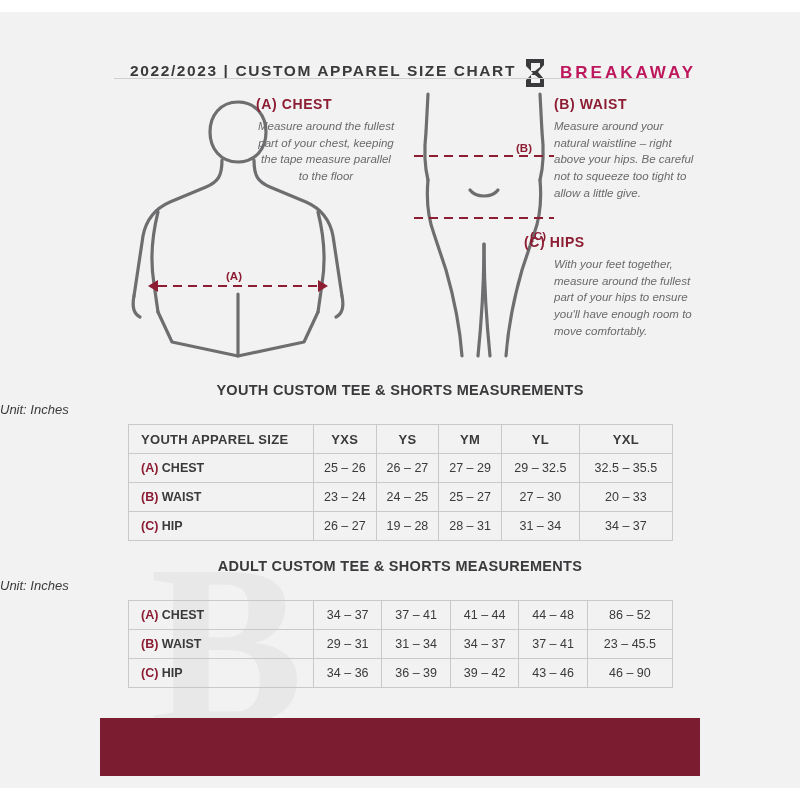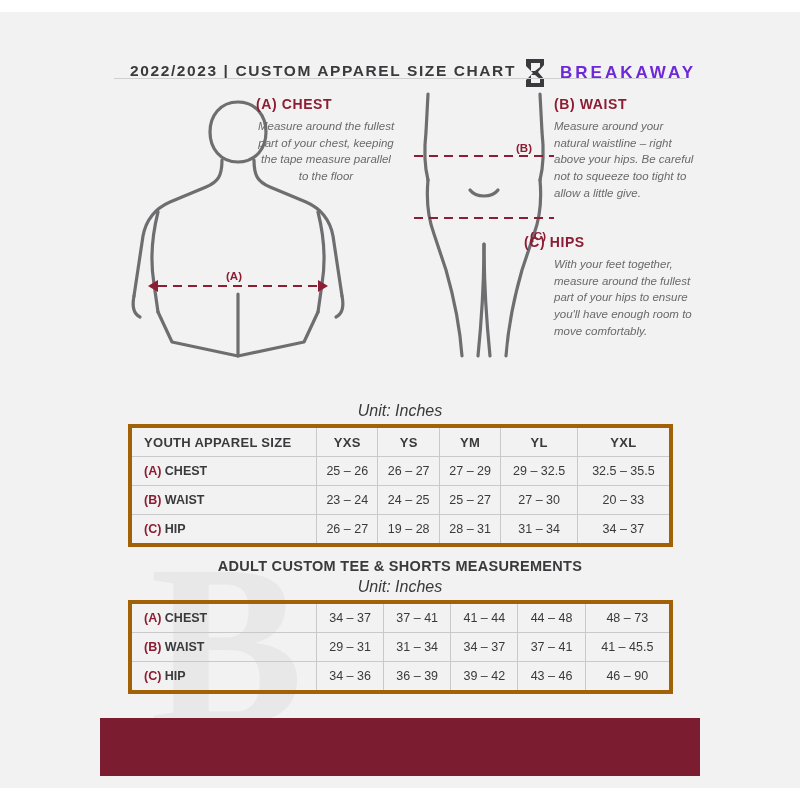--- a/index.html
+++ b/index.html
@@ -68,21 +68,21 @@
   }
   .brand-mark {
     width: 26px;
     height: 30px;
     position: relative;
   }
   .brand-name {
     font-size: 17px;
     font-weight: bold;
     letter-spacing: 3px;
-    color: #6d28d9;
+    color: #be185d;
   }
   .header-rule {
     position: absolute;
     left: 114px;
     top: 66px;
     width: 572px;
     height: 1px;
     background: #cfcfcf;
   }
   
@@ -114,22 +114,22 @@
     width: 800px;
     text-align: center;
     font-size: 14.5px;
     font-weight: bold;
     letter-spacing: 0.3px;
     color: #3a3a3c;
   }
   .section-unit {
     position: absolute;
     width: 800px;
-    text-align: center;
-    font-size: 16px;
+    text-align: left;
+    font-size: 13px;
     font-style: italic;
     color: #3a3a3c;
   }
   table.size-table {
     position: absolute;
     left: 128px;
     width: 545px;
     border-collapse: collapse;
     font-size: 12.5px;
     color: #3a3a3c;
@@ -157,21 +157,21 @@
     font-size: 12.5px;
   }
   .tag {
     color: #8c1d33;
   }
   table.size-table tr.head th {
     letter-spacing: 0.3px;
   }
   
   table.size-table {
-    border: 4px solid #a16207;
+    border: 1px solid #a16207;
   }
   .footer-bar {
     position: absolute;
     left: 100px;
     bottom: 12px;
     width: 600px;
     height: 58px;
     background: #7c1c31;
   }
 </style>
@@ -238,20 +238,21 @@
 
     <div class="note-title" style="left:256px; top:84px;">(A) CHEST</div>
     <div class="note" style="left:256px; top:106px; width:140px;text-align:center;">Measure around the fullest part of your chest, keeping the tape measure parallel to the floor</div>
 
     <div class="note-title" style="left:554px; top:84px;">(B) WAIST</div>
     <div class="note" style="left:554px; top:106px; width:140px;">Measure around your natural waistline – right above your hips. Be careful not to squeeze too tight to allow a little give.</div>
 
     <div class="note-title" style="left:524px; top:222px;">(C) HIPS</div>
     <div class="note" style="left:554px; top:244px; width:142px;">With your feet together, measure around the fullest part of your hips to ensure you'll have enough room to move comfortably.</div>
 
+    <div class="section-title" style="top:370px;">YOUTH CUSTOM TEE &amp; SHORTS MEASUREMENTS</div>
     <div class="section-unit" style="top:390px;">Unit: Inches</div>
 
     <table class="size-table" style="top:412px;">
       <tbody>
           <tr class="head">
         <th class="rowhead">YOUTH APPAREL SIZE</th>
         <th>YXS</th>
         <th>YS</th>
         <th>YM</th>
         <th>YL</th>
@@ -288,29 +289,29 @@
     <div class="section-unit" style="top:566px;">Unit: Inches</div>
 
     <table class="size-table" style="top:588px;">
       <tbody>
       <tr>
         <td class="rowhead"><span class="tag">(A)</span> <span>CHEST</span></td>
         <td>34 – 37</td>
         <td>37 – 41</td>
         <td>41 – 44</td>
         <td>44 – 48</td>
-        <td>48 – 73</td>
+        <td>86 – 52</td>
       </tr>
       <tr>
         <td class="rowhead"><span class="tag">(B)</span> <span>WAIST</span></td>
         <td>29 – 31</td>
         <td>31 – 34</td>
         <td>34 – 37</td>
         <td>37 – 41</td>
-        <td>41 – 45.5</td>
+        <td>23 – 45.5</td>
       </tr>
       <tr>
         <td class="rowhead"><span class="tag">(C)</span> <span>HIP</span></td>
         <td>34 – 36</td>
         <td>36 – 39</td>
         <td>39 – 42</td>
         <td>43 – 46</td>
         <td>46 – 90</td>
       </tr>
     </tbody>

